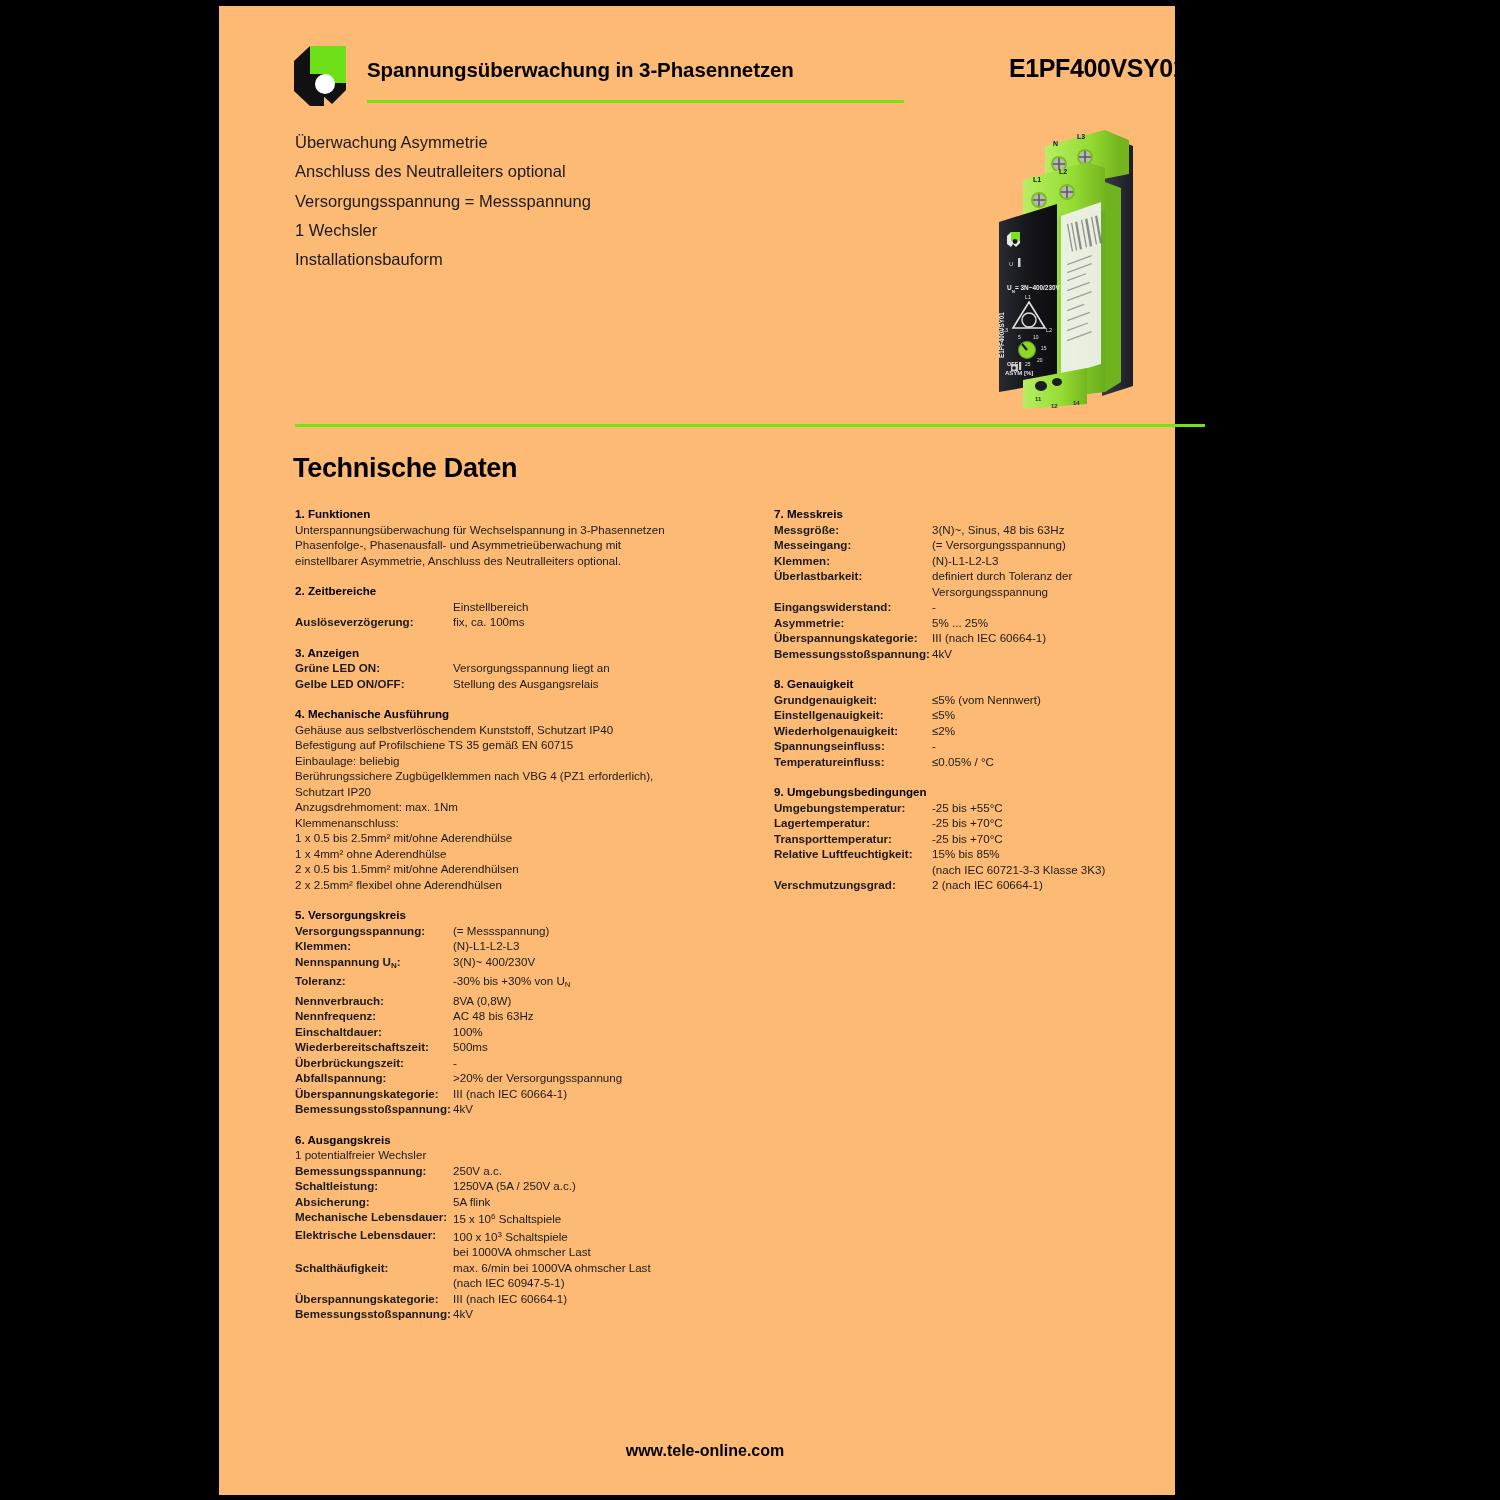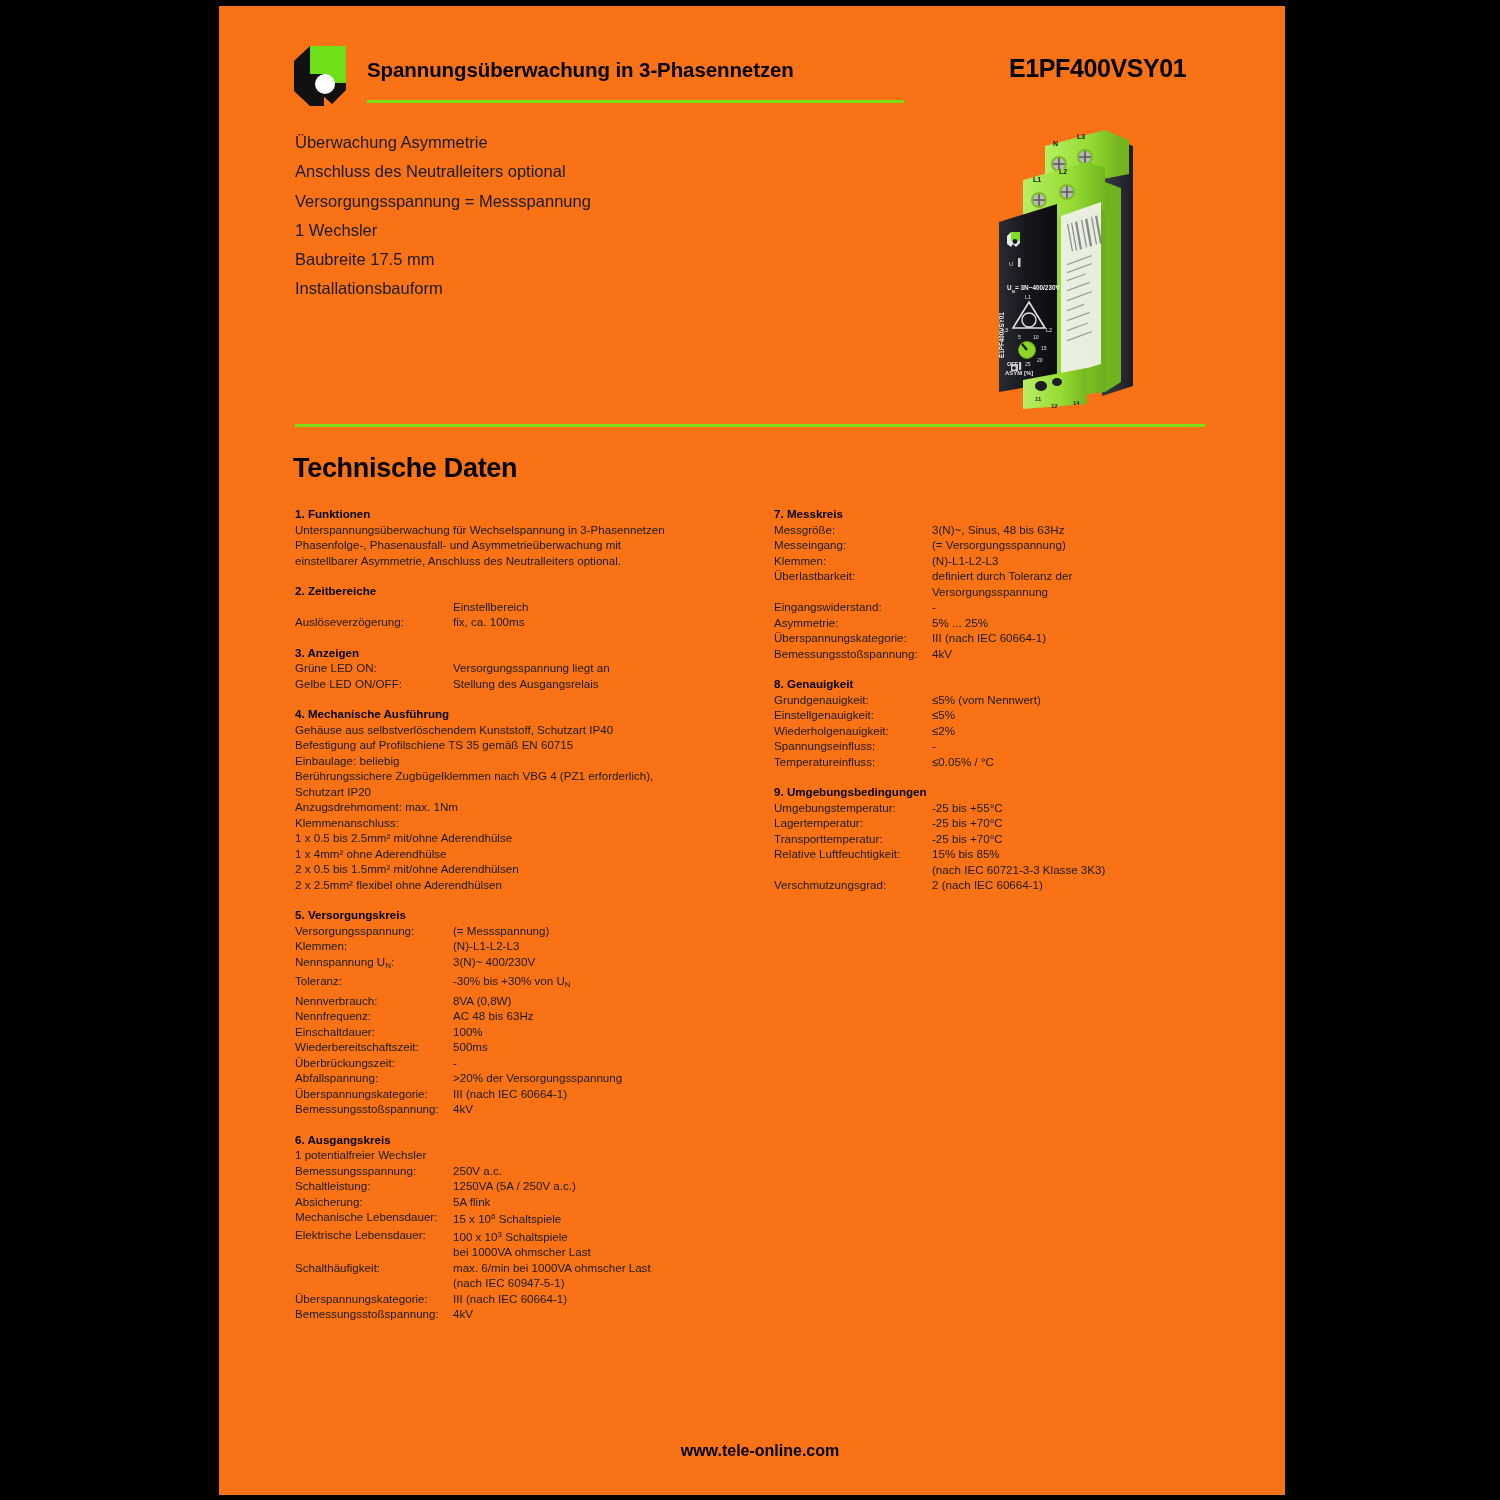--- a/index.html
+++ b/index.html
@@ -10,23 +10,23 @@
   body {
     width: 1500px;
     height: 1500px;
     font-family: "Liberation Sans", sans-serif;
     overflow: hidden;
   }
   #page {
     position: absolute;
     left: 219px;
     top: 6px;
-    width: 1066px;
+    width: 956px;
     height: 1489px;
-    background: #f97316;
+    background: #fdba74;
     box-sizing: border-box;
   }
 
   
   #header {
     position: absolute;
     left: 0; top: 0;
     width: 100%;
     height: 100px;
   }
@@ -135,20 +135,21 @@
   .row {
     display: flex;
     align-items: flex-start;
     white-space: nowrap;
   }
   .row .lbl {
     flex: 0 0 auto;
     width: 158px;
     white-space: nowrap;
     overflow: visible;
+    font-weight: bold;
   }
   .row .val {
     flex: 1 1 auto;
     white-space: nowrap;
   }
   .line {
     white-space: nowrap;
   }
   sub { font-size: 8px; vertical-align: -2px; }
   sup { font-size: 8px; vertical-align: 4px; }
@@ -188,21 +189,20 @@
     <div id="title-rule"></div>
 
     <div id="article-no">E1PF400VSY01</div>
   </div>
 
   <div id="features">
       <div class="feature">Überwachung Asymmetrie</div>
       <div class="feature">Anschluss des Neutralleiters optional</div>
       <div class="feature">Versorgungsspannung = Messspannung</div>
       <div class="feature">1 Wechsler</div>
-      <div class="feature">Baubreite 17.5 mm</div>
       <div class="feature">Installationsbauform</div>
     </div>
 
   <div id="product-photo">
     <svg viewBox="0 0 165 285" width="165" height="285">
       <defs>
         <linearGradient id="gGreen" x1="0" y1="0" x2="1" y2="0">
           <stop offset="0%" stop-color="#a8ea4e"></stop>
           <stop offset="55%" stop-color="#8ed629"></stop>
           <stop offset="100%" stop-color="#6aad1c"></stop>

